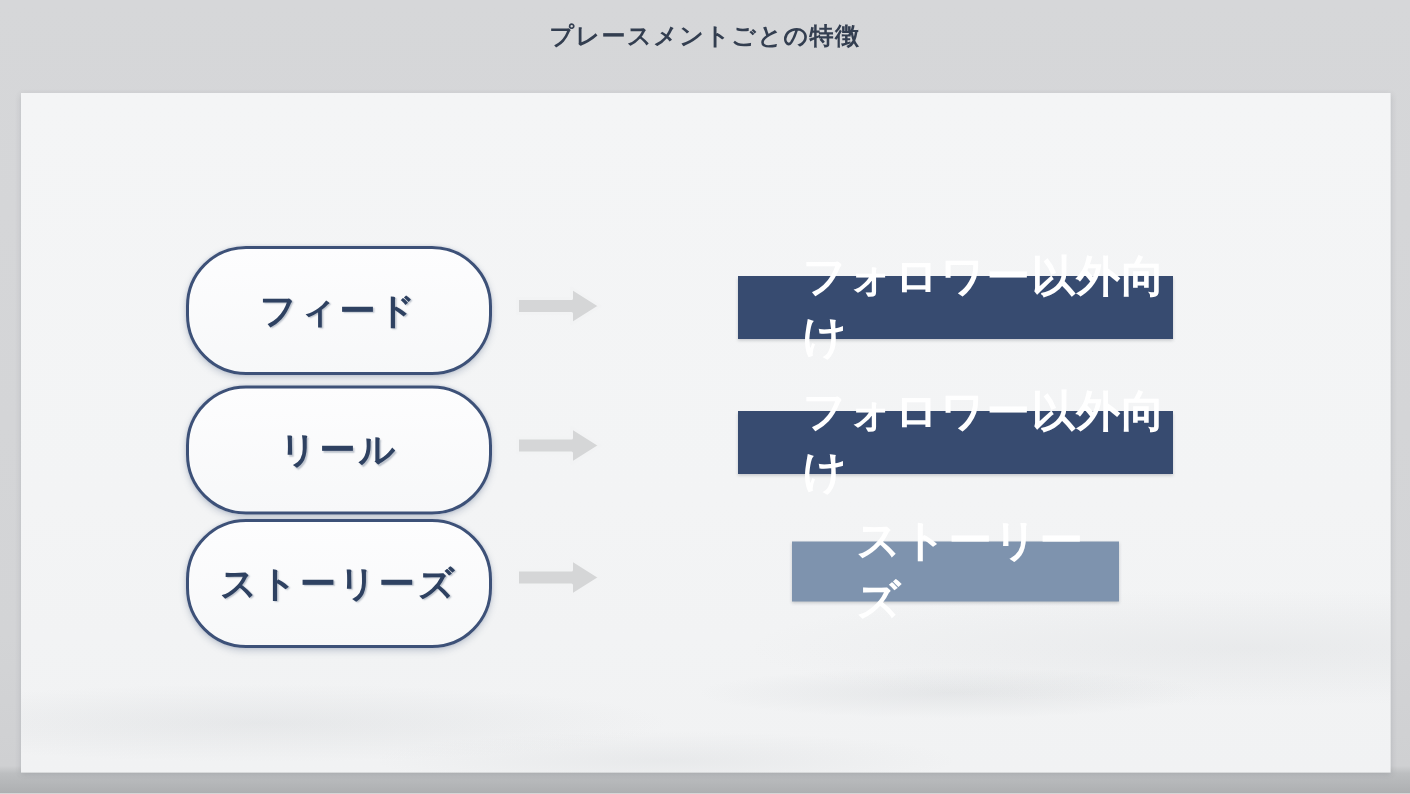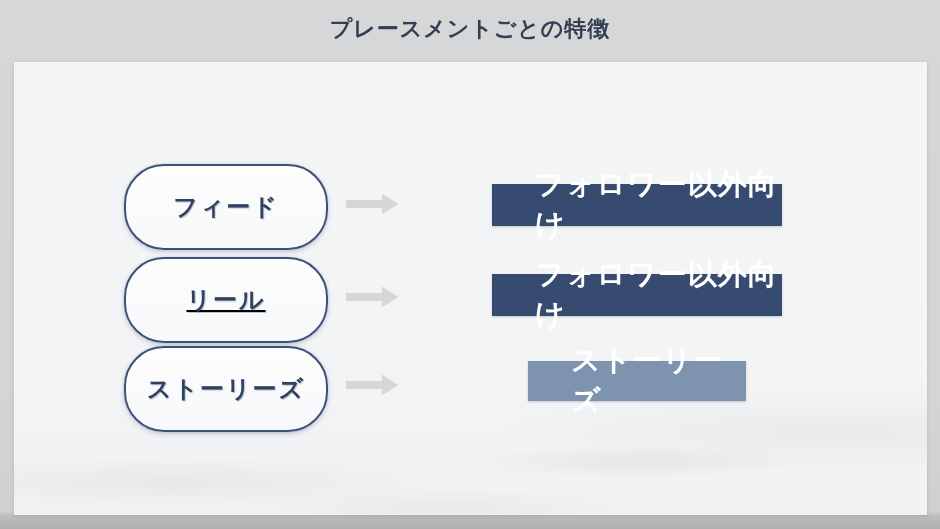--- a/index.html
+++ b/index.html
@@ -17,21 +17,21 @@
       #bcbec0 97.5%,
       #adafb1 100%);
   }
 
   .slide-title {
     position: absolute;
     top: 14px;
     left: 0;
     width: 100%;
     text-align: center;
-    font-size: 22px;
+    font-size: 16px;
     font-weight: bold;
     letter-spacing: 1px;
     color: #333e50;
   }
 
   .content-card {
     position: absolute;
     left: 14px;
     top: 62px;
     width: 913px;
@@ -52,21 +52,21 @@
     height: 86px;
     border: 2px solid #3d5178;
     border-radius: 40px;
     background: linear-gradient(180deg, #fdfdfe 0%, #f7f8f9 100%);
     box-shadow: 0 2px 5px rgba(90,105,135,0.30), 0 0 2px rgba(120,140,180,0.25);
     display: flex;
     align-items: center;
     justify-content: center;
   }
   .pill-1 { top: 102px; }
-  .pill-2 { top: 195px; text-decoration: underline; }
+  .pill-2 { top: 195px; }
   .pill-3 { top: 284px; font-family: Liberation Mono, monospace; }
   .pill-label {
     font-size: 24px;
     font-weight: bold;
     letter-spacing: 2px;
     color: #2e4161;
     text-shadow: 1px 1px 1px rgba(46,65,97,0.30);
   }
 
   .arrow {

